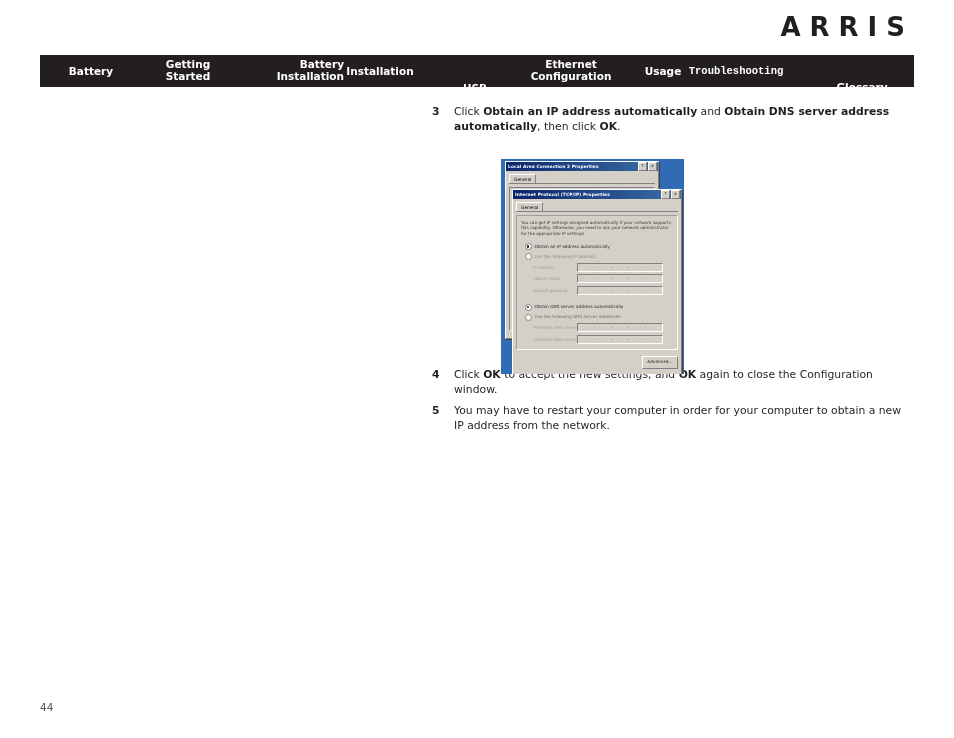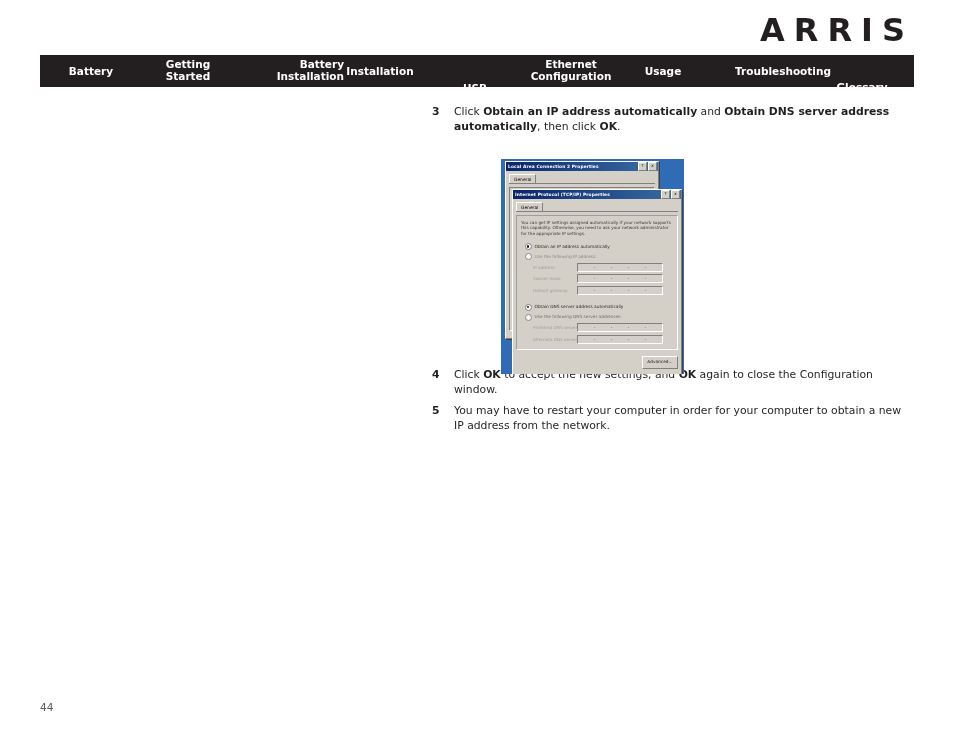--- a/index.html
+++ b/index.html
@@ -15,21 +15,21 @@
     color: #231f20;
     overflow: hidden;
   }
 
   
   #brand-logo {
     position: absolute;
     top: 14px;
     right: 40px;
     font-family: "DejaVu Sans", sans-serif;
-    font-size: 32px;
+    font-size: 26px;
     font-weight: bold;
     letter-spacing: 9px;
     color: #231f20;
     line-height: 1;
   }
 
   
   #nav-bar {
     position: absolute;
     left: 40px;
@@ -257,21 +257,21 @@
     <div class="nav-item" style="left: 88px; width: 120px; top: 4px;"><span>Getting
 Started</span></div>
     <div class="nav-item" style="left: 184px; width: 120px; top: 4px; text-align: right;"><span>Battery
 Installation</span></div>
     <div class="nav-item" style="left: 280px; width: 120px; top: 11px;"><span>Installation</span></div>
     <div class="nav-item" style="left: 375px; width: 120px; top: 4px; margin-top: 24px;"><span>USB
 Drivers</span></div>
     <div class="nav-item" style="left: 471px; width: 120px; top: 4px;"><span>Ethernet
 Configuration</span></div>
     <div class="nav-item" style="left: 563px; width: 120px; top: 11px;"><span>Usage</span></div>
-    <div class="nav-item" style="left: 683px; width: 120px; top: 11px;"><span>Troubleshooting</span></div>
+    <div class="nav-item" style="left: 636px; width: 120px; top: 11px; font-family: Liberation Mono, monospace;"><span>Troubleshooting</span></div>
     <div class="nav-item" style="left: 762px; width: 120px; top: 11px; margin-top: 16px;"><span>Glossary</span></div>
   </nav>
 
 <div id="steps-container">
     <div class="step" style="top: 105px;">
       <span class="step-num">3</span>
       <span class="step-text"><span>Click </span><b>Obtain an IP address automatically</b><span> and </span><b>Obtain DNS server address automatically</b><span>, then click </span><b>OK</b><span>.</span></span>
     </div>
     <div class="step" style="top: 368px;">
       <span class="step-num">4</span>

